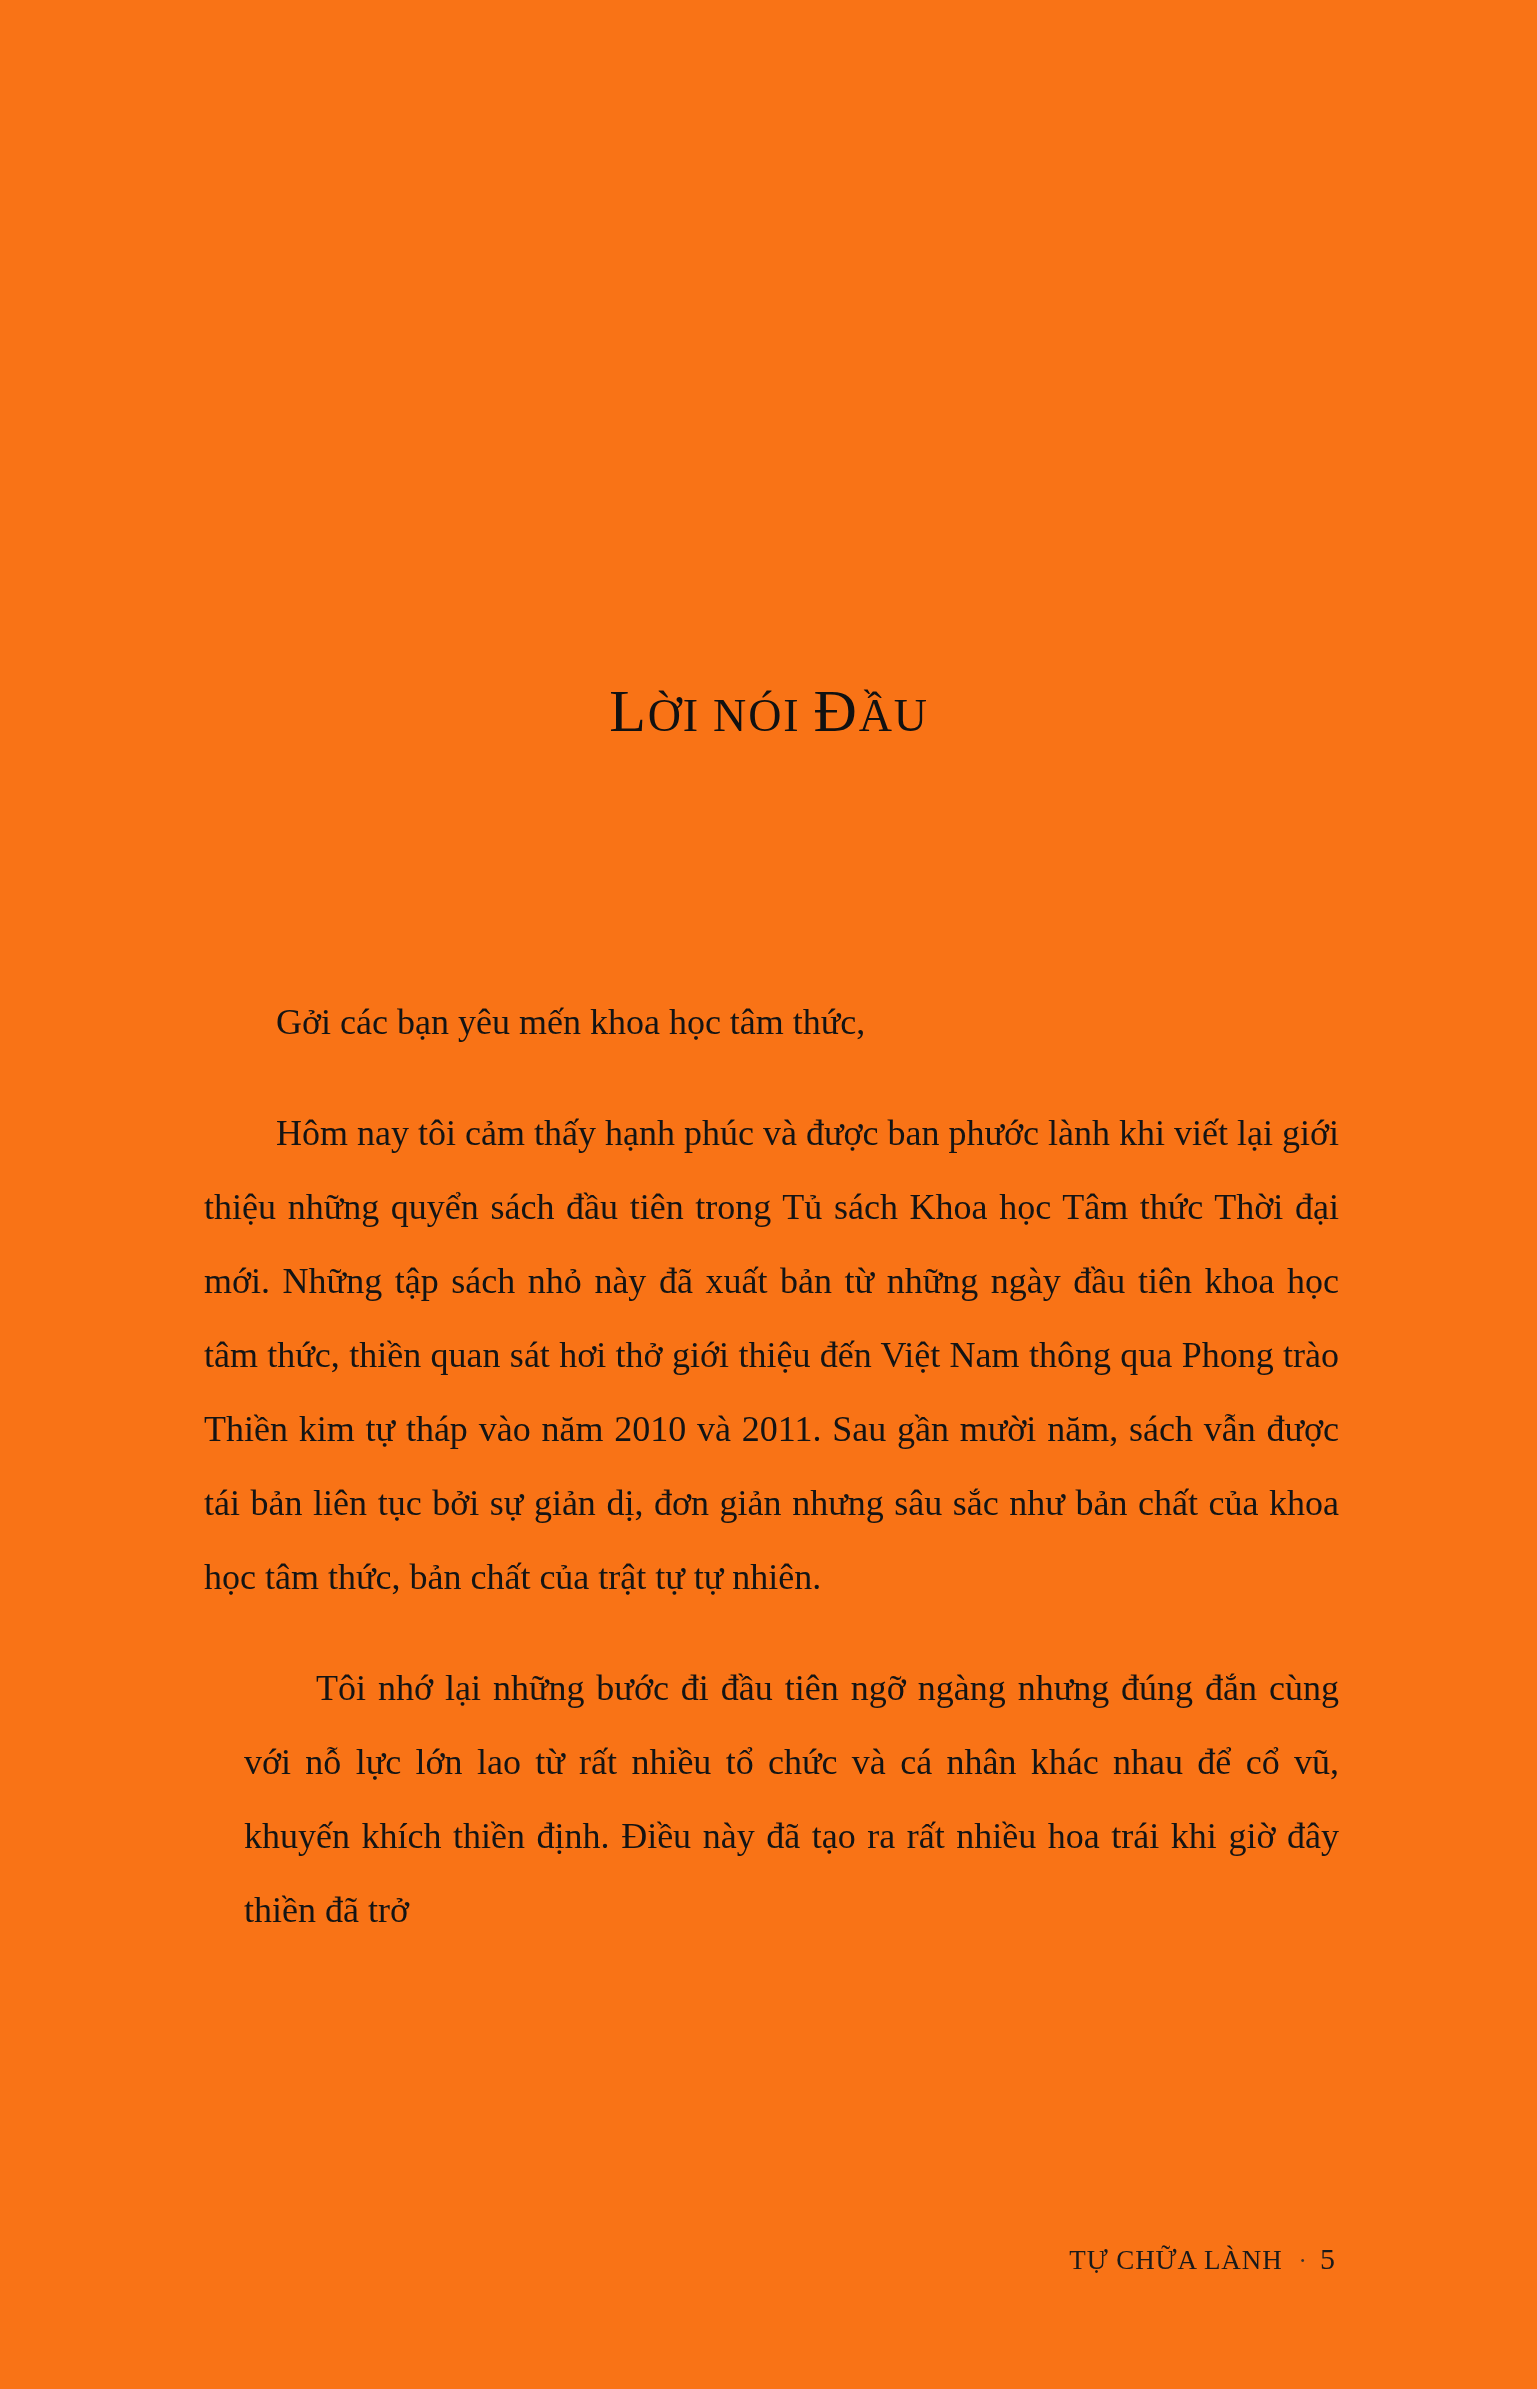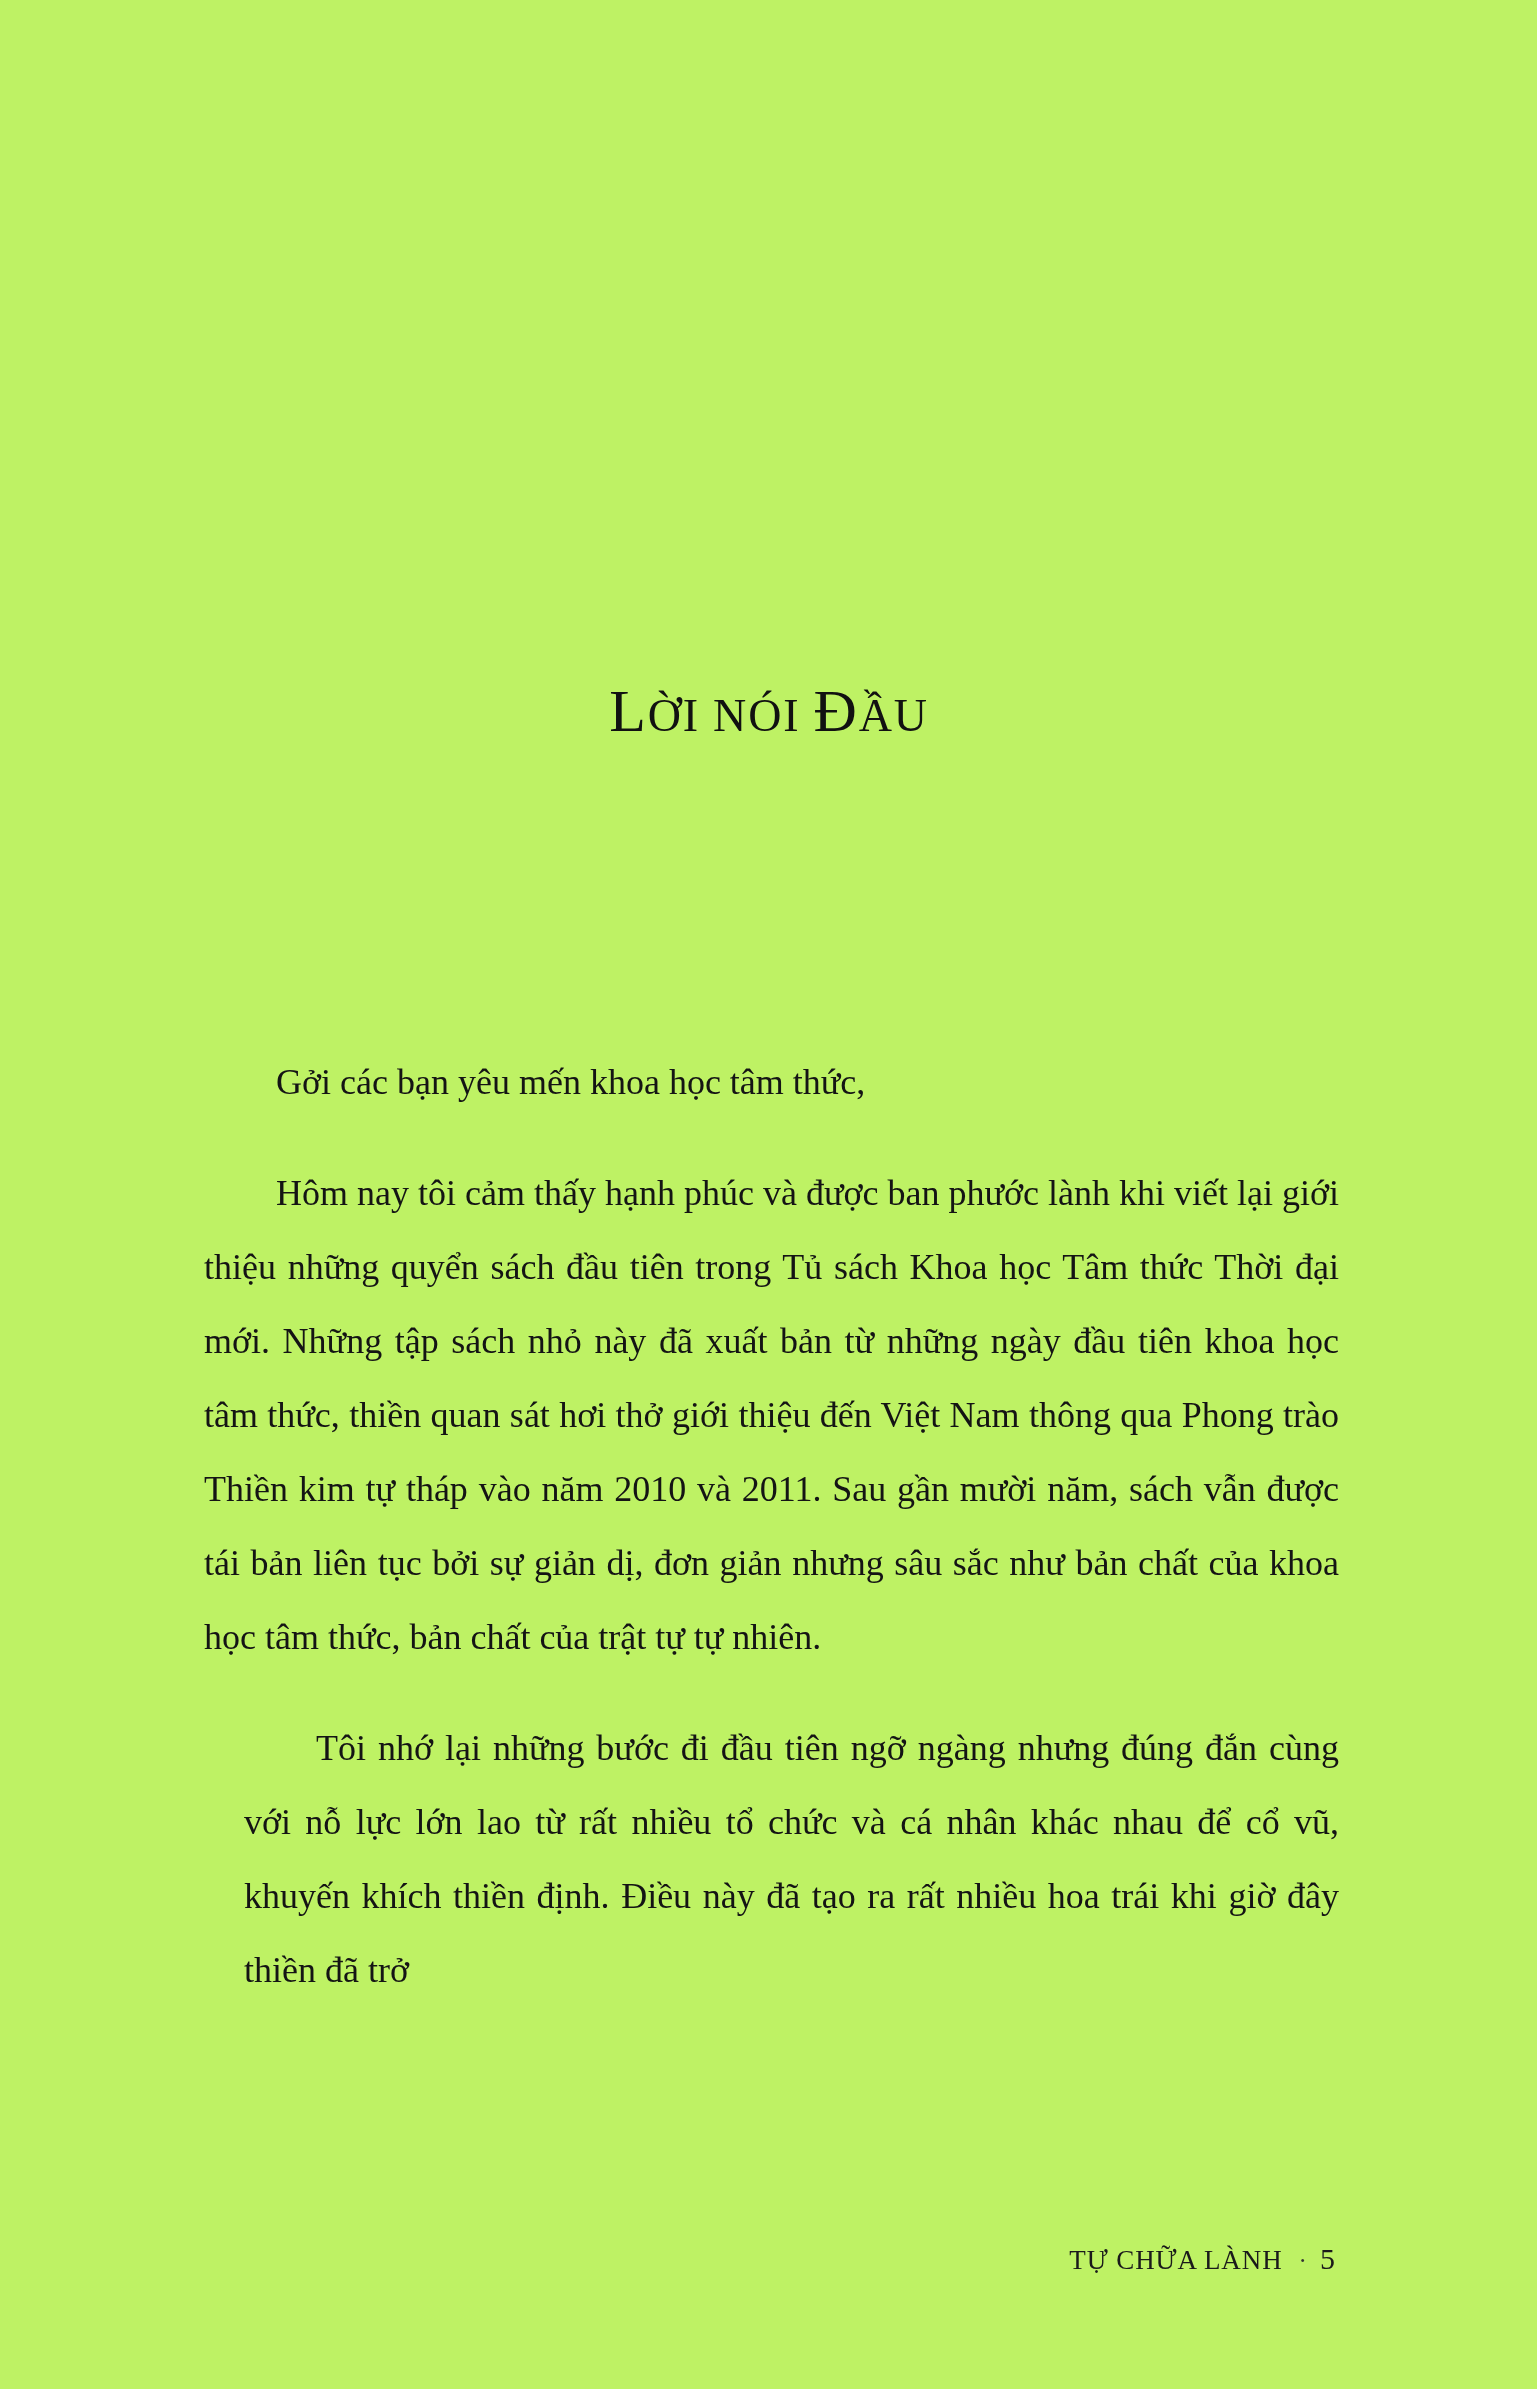--- a/index.html
+++ b/index.html
@@ -4,21 +4,21 @@
 <style>
   html, body {
     margin: 0;
     padding: 0;
     background: #ffffff;
   }
   .page {
     position: relative;
     width: 1538px;
     height: 2389px;
-    background: #bef264;
+    background: #f97316;
     font-family: "Liberation Serif", "DejaVu Serif", serif;
     color: #111111;
     overflow: hidden;
     box-sizing: border-box;
   }
   .title-wrap {
     position: absolute;
     top: 677px;
     left: 0;
     width: 100%;
@@ -28,21 +28,21 @@
   .title-wrap .cap {
     font-size: 60px;
     font-weight: 400;
   }
   .title-wrap .sc {
     font-size: 46px;
     font-weight: 400;
   }
   .body-block {
     position: absolute;
-    top: 1045px;
+    top: 985px;
     left: 204px;
     width: 1135px;
   }
   .body-block p {
     margin: 0 0 37px 0;
     font-size: 36px;
     line-height: 74px;
     text-align: justify;
     text-indent: 72px;
     font-weight: 400;

